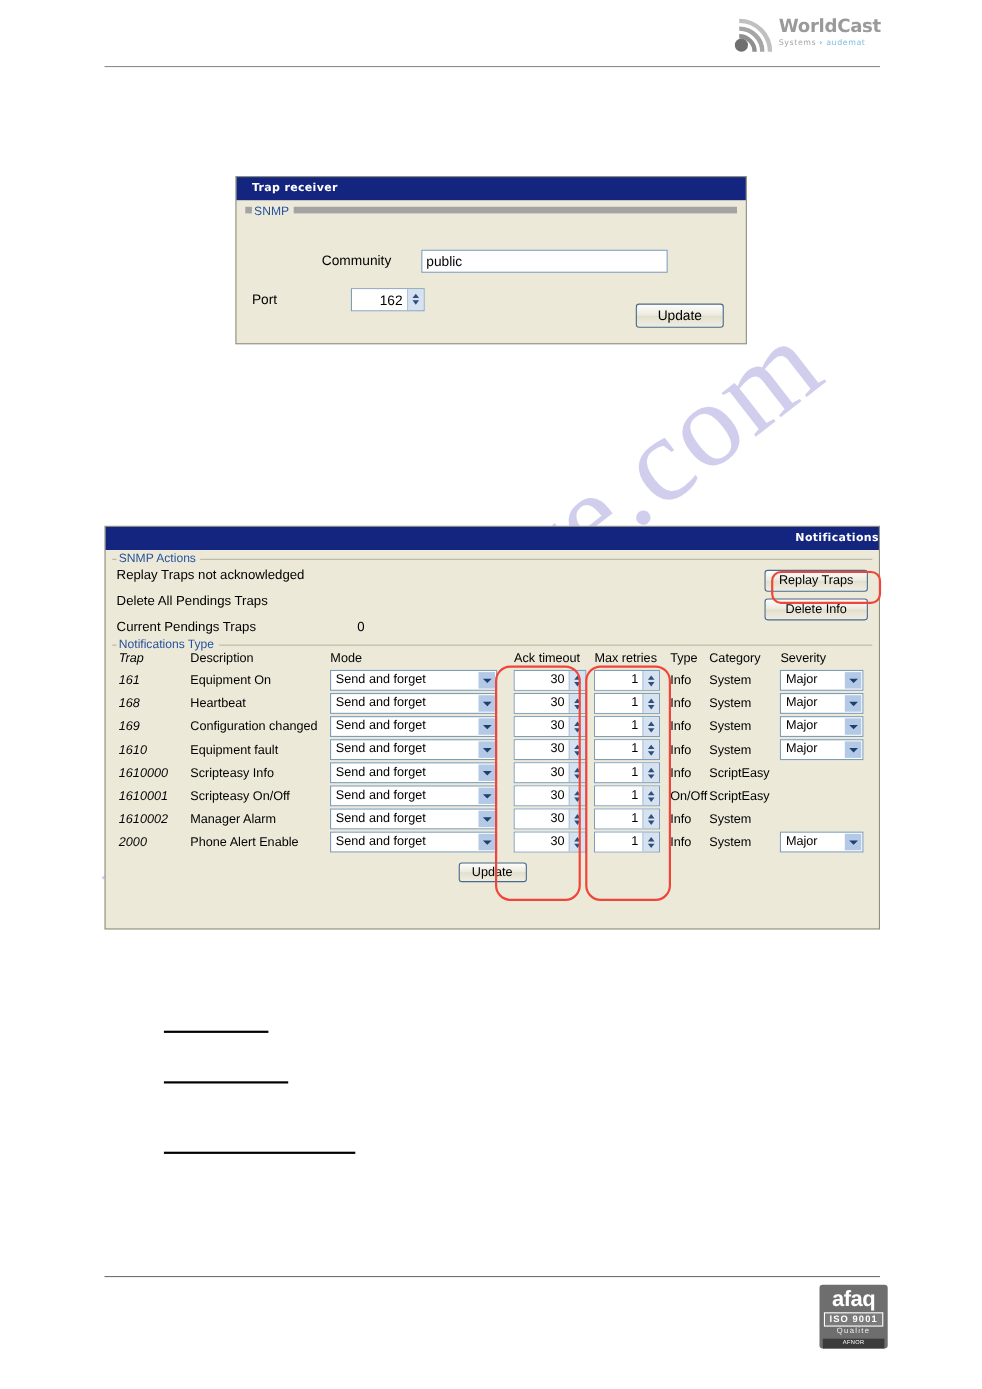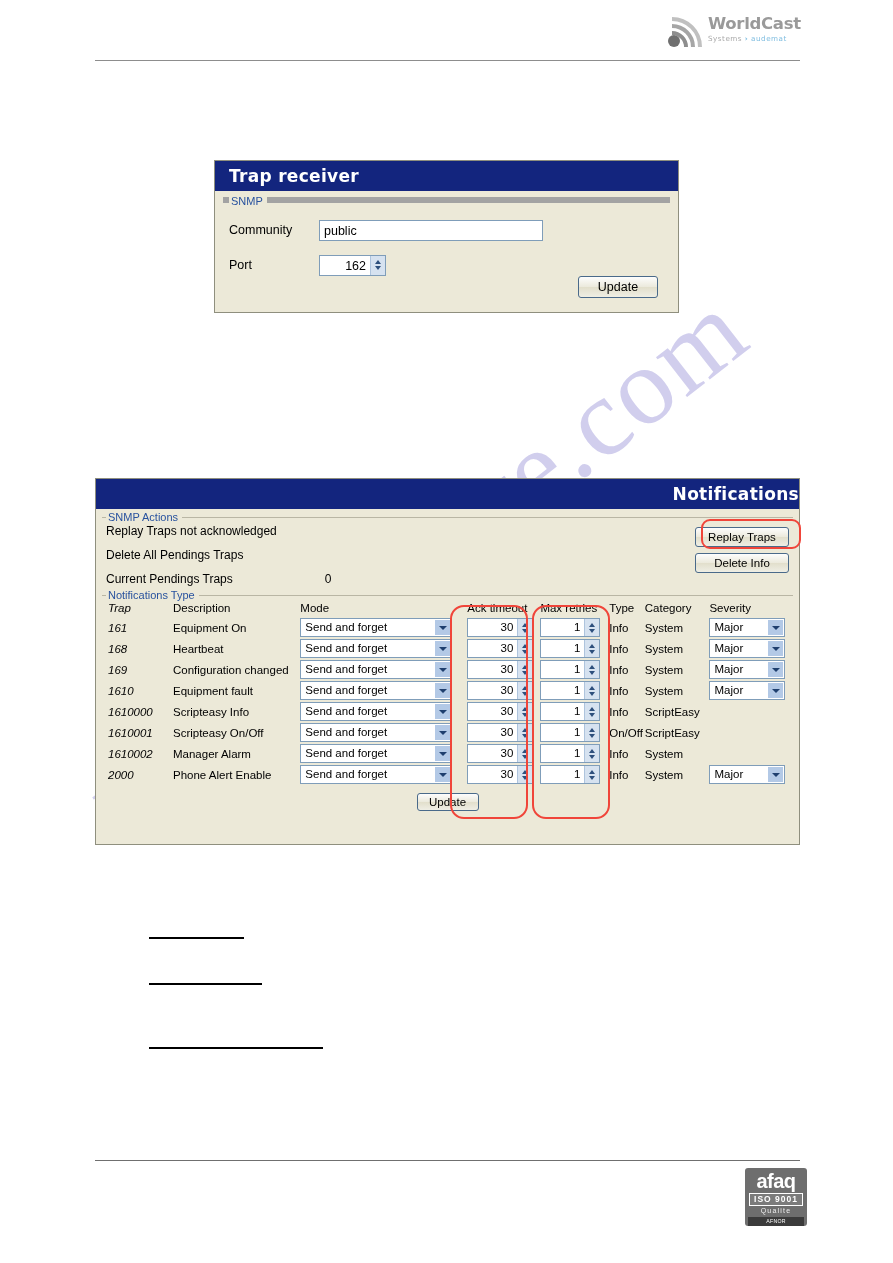--- a/index.html
+++ b/index.html
@@ -143,21 +143,21 @@
   .xp-panel {
     position: absolute;
     border: 1px solid #8f8f7e;
     background: #ece9d8;
     box-sizing: border-box;
     z-index: 10;
   }
   .xp-titlebar {
     background: #13257e;
     color: #ffffff;
-    font-size: 17px;
+    font-size: 10px;
     font-weight: bold;
     padding: 5px 0 5px 14px;
     letter-spacing: .3px;
     font-family: "DejaVu Sans", sans-serif;
   }
   .xp-group {
     position: relative;
     margin: 6px 8px 6px 8px;
     border-top: 6px solid #a3a3a3;
     padding-top: 2px;
@@ -423,21 +423,21 @@
     </div>
   </div>
 </div>
 <div id="header-rule"></div>
 
 <div class="xp-panel" id="trap-receiver">
   <div class="xp-titlebar">Trap receiver</div>
   <div class="xp-group">
     <div class="xp-group-legend">SNMP</div>
 
-    <div class="field-row" style="margin-top:10px;">
+    <div class="field-row" style="margin-top:26px;justify-content:center;">
       <div class="field-label">Community</div>
       <div class="xp-textbox" id="community-input" placeholder="public">public</div>
     </div>
 
     <div class="field-row" style="margin-top:5px;">
       <div class="field-label">Port</div>
       <div class="xp-spinner" id="port-spinner">
         <div class="sp-val">162</div>
         <div class="sp-btns">
           <span class="arr up"></span>

